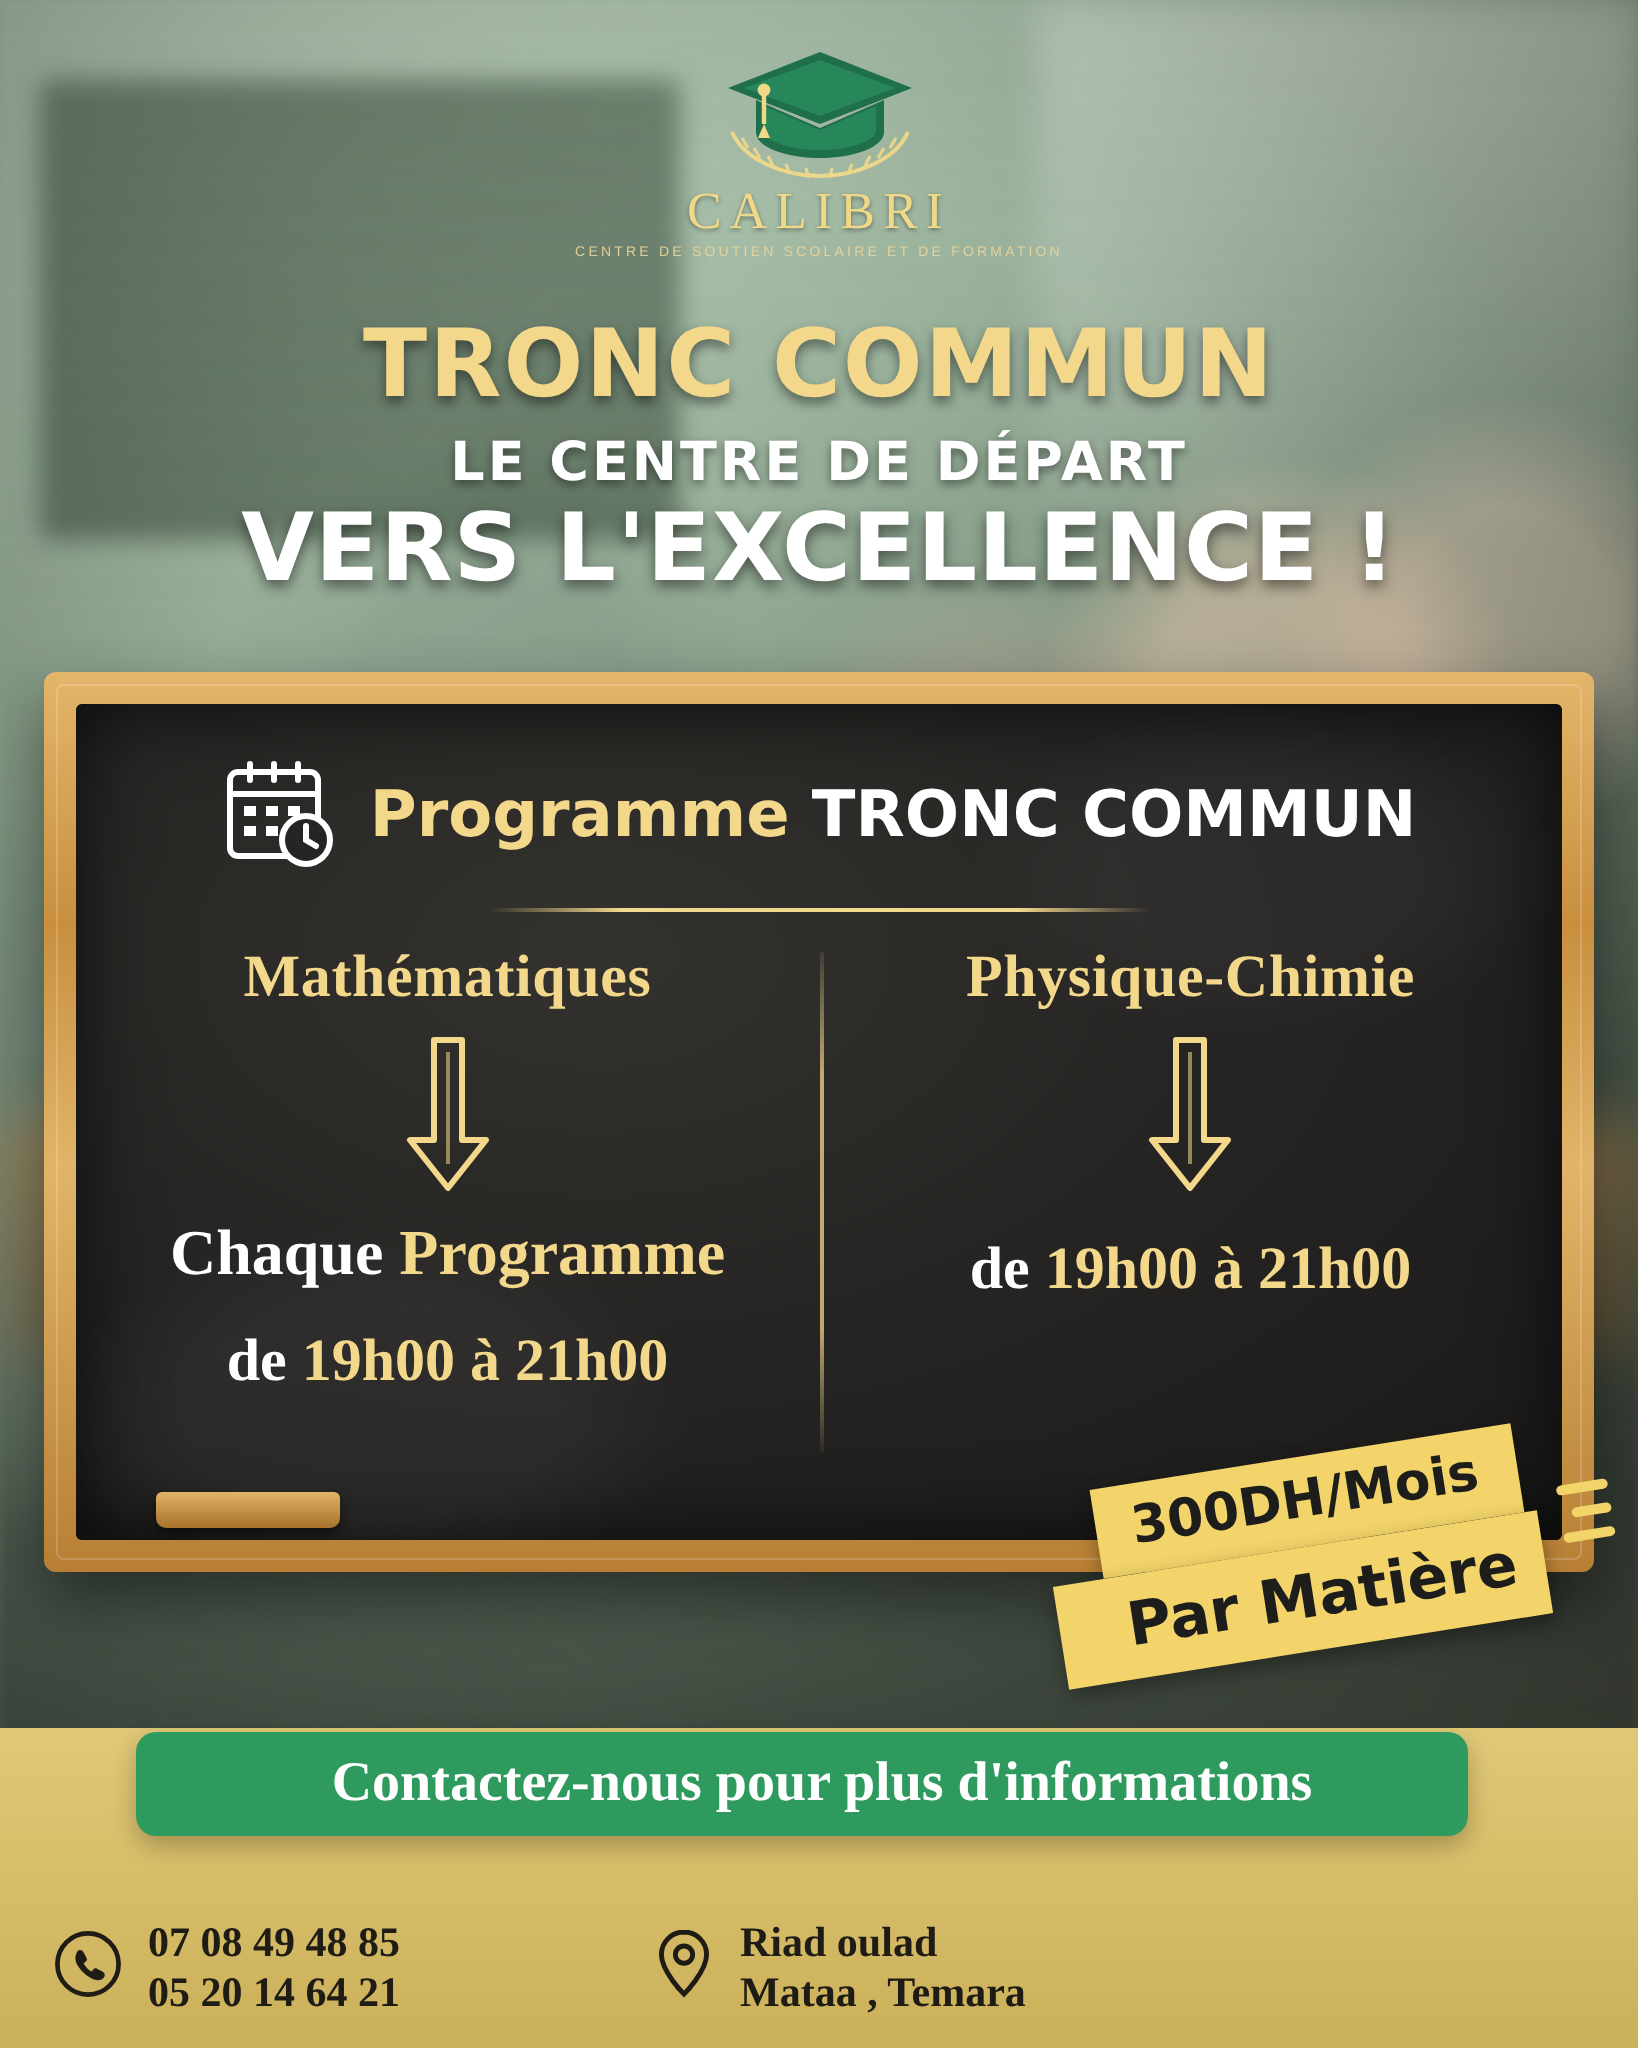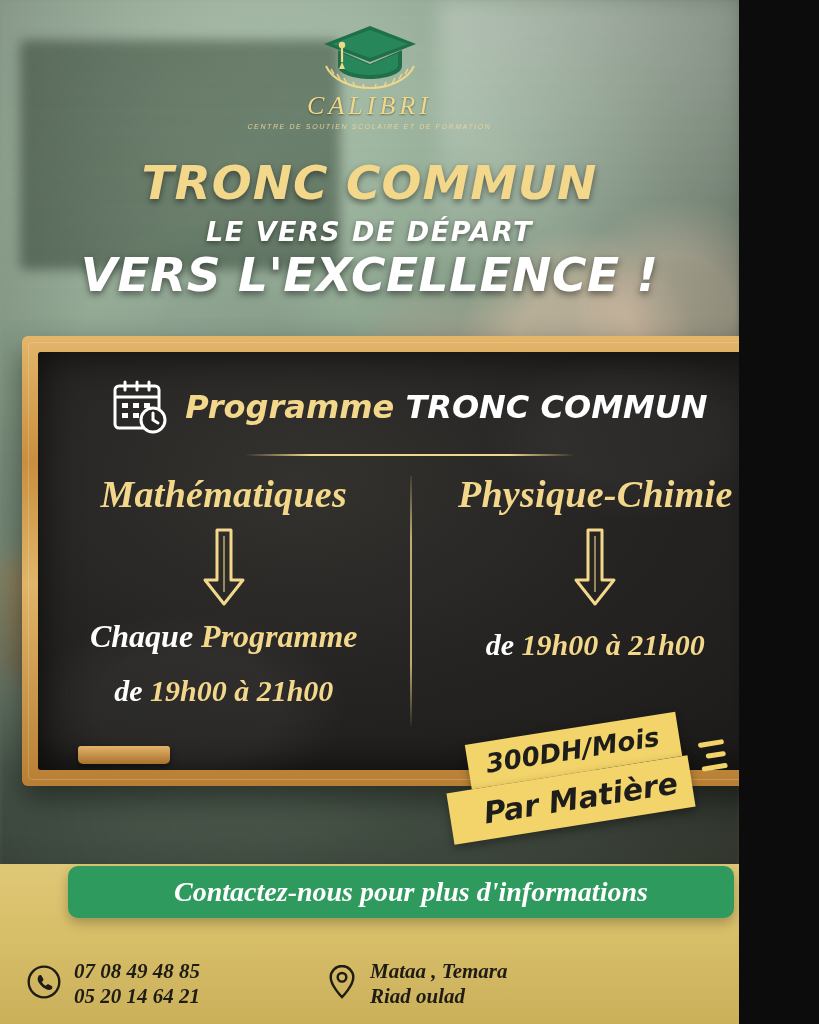--- a/index.html
+++ b/index.html
@@ -7,27 +7,26 @@
   body {
     width: 819px;
     height: 1024px;
     overflow: hidden;
     font-family: "Liberation Sans", sans-serif;
     background: #0c0c0c;
   }
 
   .poster {
     position: relative;
-    width: 739px;
+    width: 819px;
     height: 1024px;
     overflow: hidden;
     background:
       radial-gradient(ellipse at 20% 12%, rgba(176,200,176,0.85) 0%, rgba(140,168,145,0.55) 35%, rgba(90,110,92,0.35) 62%, rgba(40,45,40,0.25) 100%),
       linear-gradient(160deg, #bcd0bb 0%, #9fb79e 25%, #7e917e 45%, #5c6b5c 62%, #4a5349 78%, #6a6a55 100%);
-    font-style: italic;
   }
 
   
   .bg-blur {
     position: absolute;
     inset: 0;
     background:
       radial-gradient(circle at 78% 34%, rgba(228,196,170,0.55) 0 60px, rgba(228,196,170,0) 120px),
       radial-gradient(circle at 92% 30%, rgba(236,206,182,0.45) 0 52px, rgba(236,206,182,0) 110px),
       radial-gradient(circle at 60% 38%, rgba(196,168,150,0.35) 0 52px, rgba(196,168,150,0) 110px),
@@ -205,21 +204,21 @@
     background: linear-gradient(180deg, rgba(243,215,139,0.1), rgba(243,215,139,0.75) 25%, rgba(243,215,139,0.75) 75%, rgba(243,215,139,0.05));
   }
   .col {
     flex: 1 1 50%;
     text-align: center;
     padding: 0 12px;
   }
   .subject {
     font-family: "Liberation Serif", serif;
     font-weight: 700;
-    font-size: 38px;
+    font-size: 30px;
     color: #f3d78b;
     letter-spacing: 0.3px;
   }
   .arrow { margin: 10px auto 6px; width: 46px; height: 84px; }
   .day {
     font-family: "Liberation Serif", serif;
     font-weight: 700;
     font-size: 32px;
     color: #ffffff;
     line-height: 1.25;
@@ -358,21 +357,21 @@
         <path d="M14 48 C20 62 40 70 58 70 C76 70 96 62 102 48" stroke="#f0d889" stroke-width="2" fill="none" opacity="0.95"></path>
         <path d="M19 51 l3 5 M25 56 l3 5 M32 60 l2.5 5 M41 64 l2 5 M51 66 l1.2 5 M64 66 l-1.2 5 M74 64 l-2 5 M83 60 l-2.5 5 M90 56 l-3 5 M96 51 l-3 5" stroke="#f0d889" stroke-width="1.6" fill="none" opacity="0.9"></path>
       </svg>
     </div>
     <div class="logo-name">CALIBRI</div>
     <div class="logo-sub">CENTRE DE SOUTIEN SCOLAIRE ET DE FORMATION</div>
   </div>
 
   <div class="headline">
     <div class="h1">TRONC COMMUN</div>
-    <div class="h2">LE VERS DE DÉPART</div>
+    <div class="h2">LE CENTRE DE DÉPART</div>
     <div class="h3">VERS L'EXCELLENCE !</div>
   </div>
 
   <div class="board-frame">
     <div class="board">
       <div class="chalk-dust"></div>
 
       <div class="board-head">
         <span class="cal-icon">
           <svg viewBox="0 0 58 58" width="58" height="58" aria-hidden="true">
@@ -469,18 +468,18 @@
 
 
     <div class="c-item c-addr">
       <span class="c-icon">
         <svg viewBox="0 0 34 40" width="32" height="38" aria-hidden="true">
           <path d="M17 3 C10.4 3 5 8.4 5 15 C5 24 17 36 17 36 C17 36 29 24 29 15 C29 8.4 23.6 3 17 3 Z" fill="none" stroke="#1e1c14" stroke-width="2.6"></path>
           <circle cx="17" cy="15" r="4.6" fill="none" stroke="#1e1c14" stroke-width="2.6"></circle>
         </svg>
       </span>
       <div class="c-text">
+        <div>Riad oulad</div>
         <div>Mataa , Temara</div>
-        <div>Riad oulad</div>
       </div>
     </div>
   </div>
 </div>
 
 </body></html>

